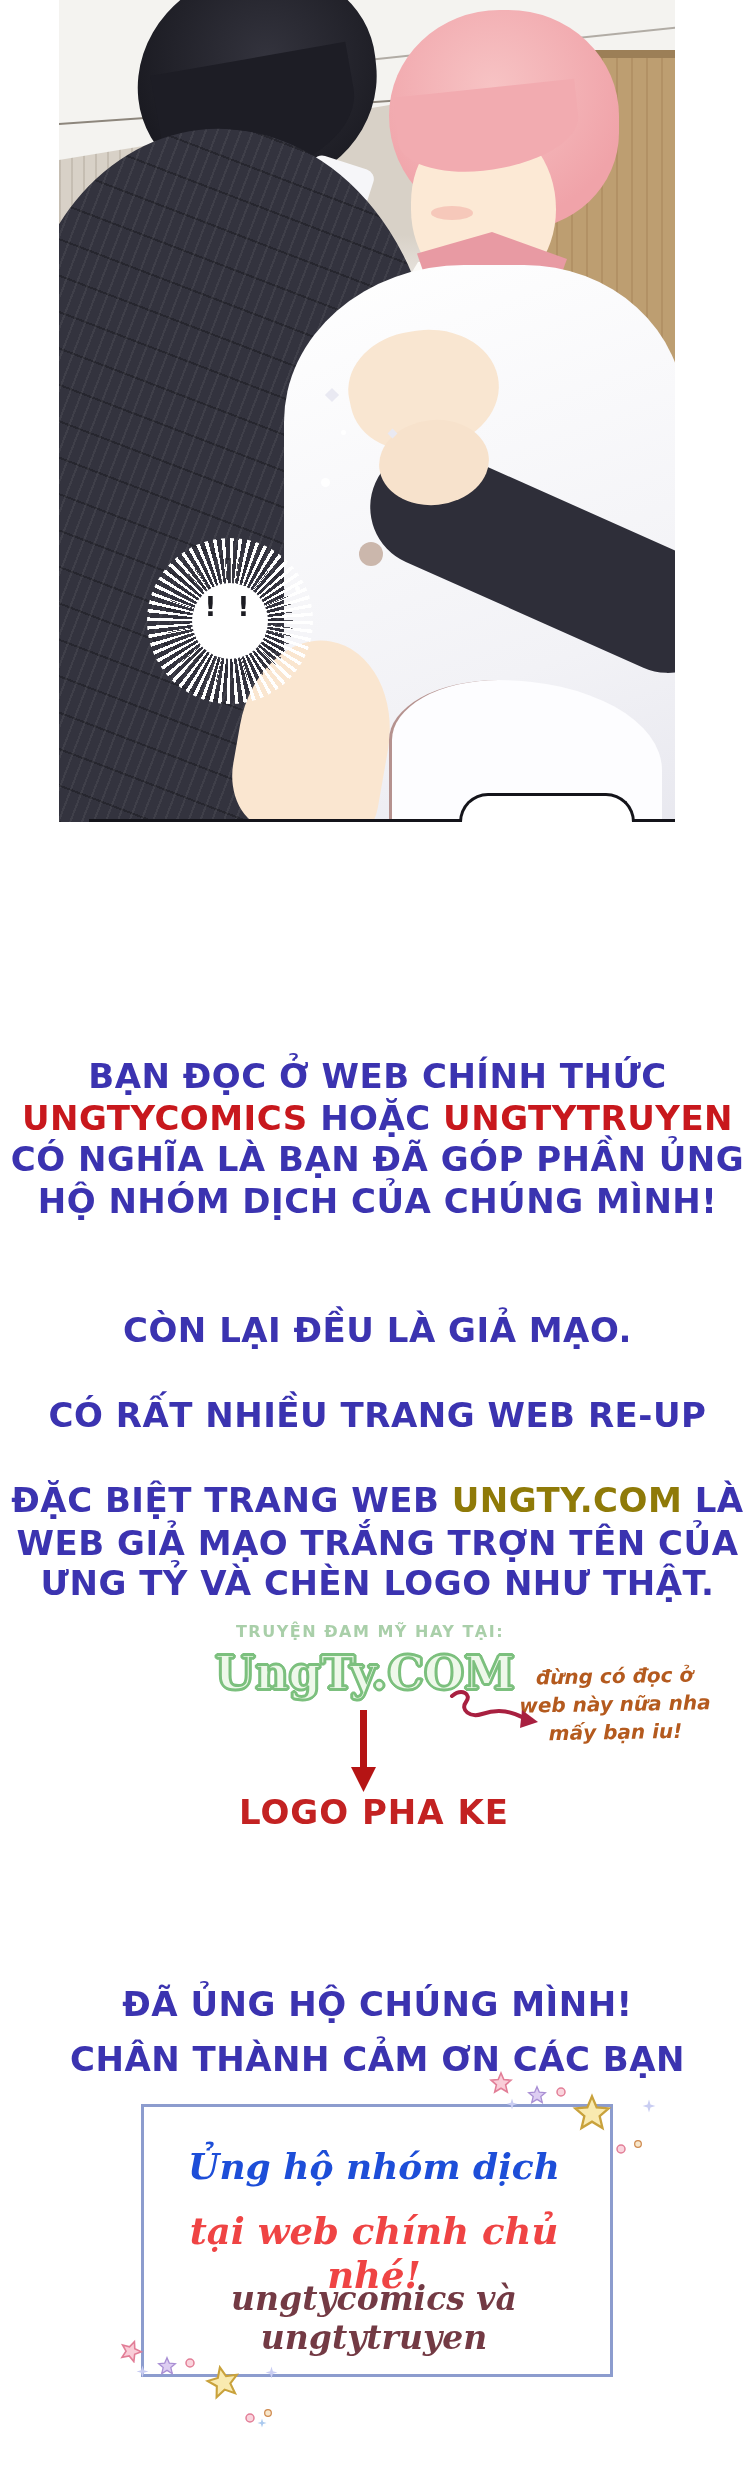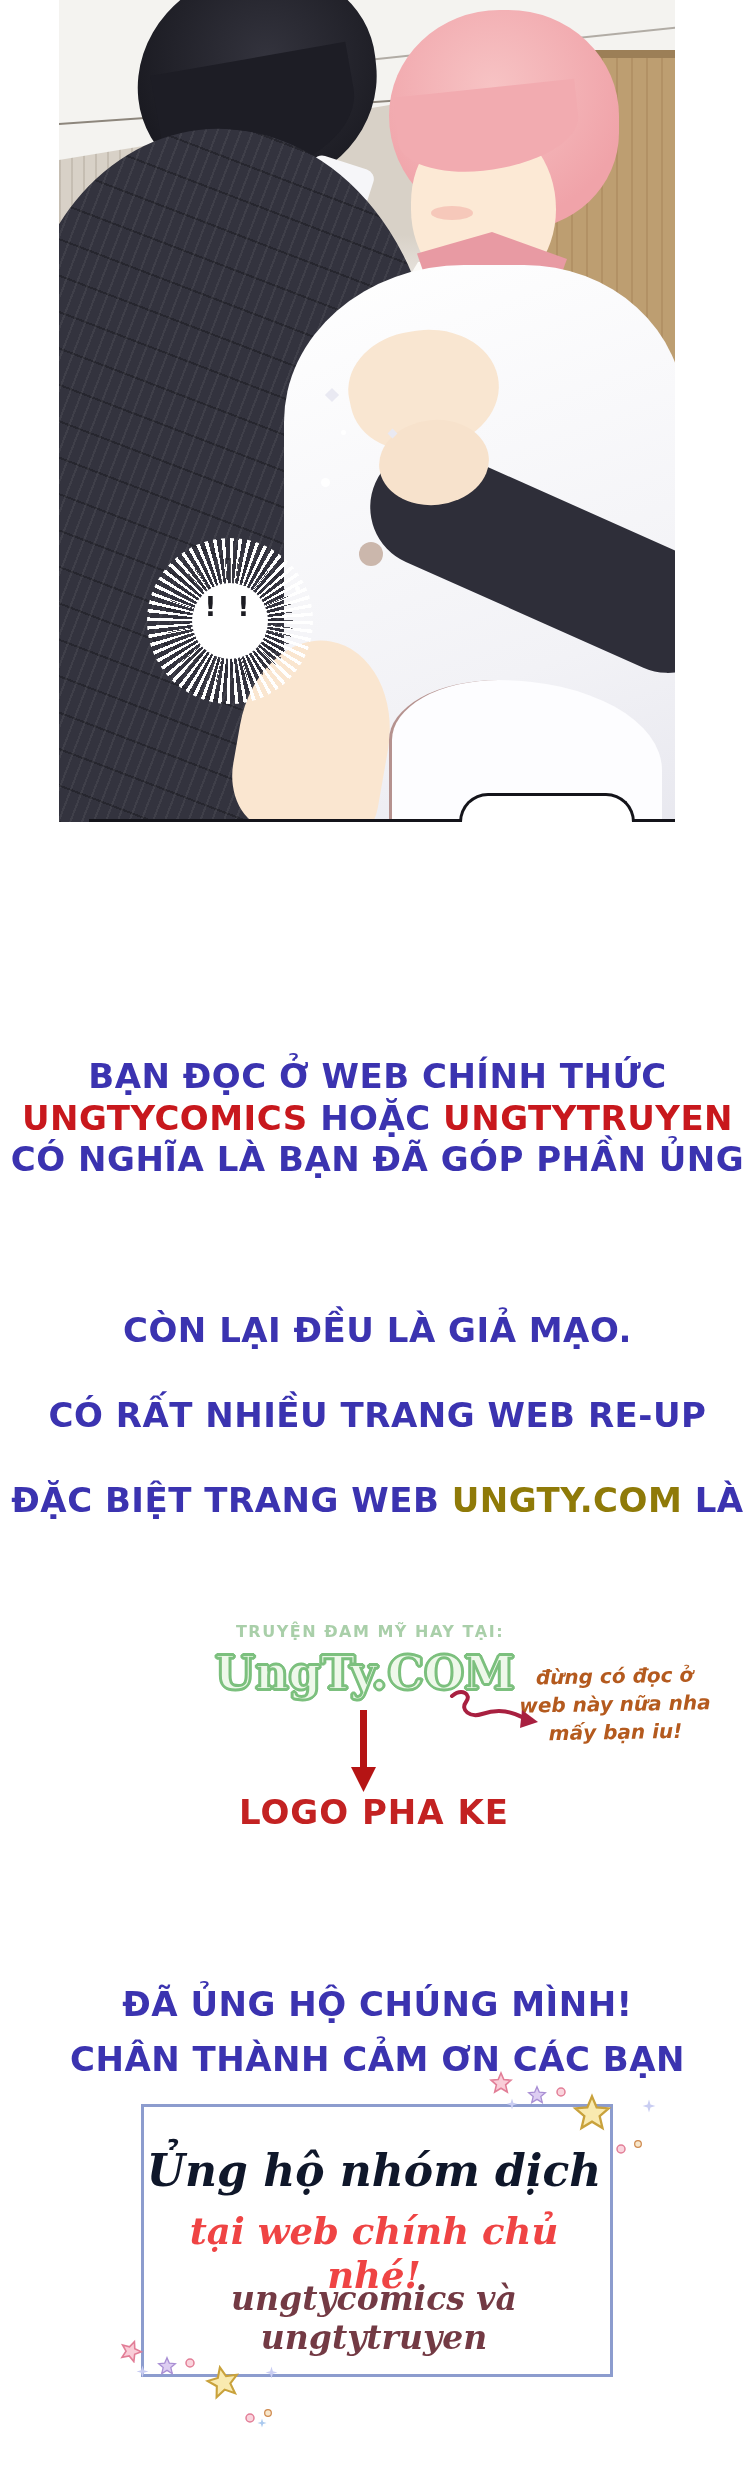--- a/index.html
+++ b/index.html
@@ -103,21 +103,21 @@
   .squiggle{position:absolute;left:448px;top:1686px;}
   .down-arrow{position:absolute;left:347px;top:1710px;}
   .caption{position:absolute;top:1792px;left:0;width:748px;text-align:center;font-weight:bold;
         font-size:34px;letter-spacing:1px;color:#c32222;}
 
   
   .support-box{position:absolute;left:141px;top:2104px;width:466px;height:267px;
         border:3px solid #8c9cce;background:#ffffff;}
   .script{position:absolute;left:0;width:460px;text-align:center;font-style:italic;font-weight:bold;
         font-family:"DejaVu Serif","Liberation Serif",serif;}
-  .sb1{top:38px;font-size:44px;color:#0f172a;}
+  .sb1{top:38px;font-size:36px;color:#1d4ed8;}
   .sb2{top:102px;font-size:37px;color:#ef4444;}
   .sb3{top:172px;font-size:33px;color:#733a44;}
 
   .deco{position:absolute;}
 </style>
 </head>
 <body>
 
 <div class="page">
 
@@ -165,25 +165,28 @@
     <div class="burst-core"></div>
     <div class="burst-text">!  !</div>
 
     <div class="panel-bottom"></div>
     <div class="bump"></div>
   </div>
 
   <div class="tline blue t-b1l1">BẠN ĐỌC Ở WEB CHÍNH THỨC</div>
   <div class="tline t-b1l2"><span class="red">UNGTYCOMICS</span><span class="blue"> HOẶC </span><span class="red">UNGTYTRUYEN</span></div>
   <div class="tline blue t-b1l3">CÓ NGHĨA LÀ BẠN ĐÃ GÓP PHẦN ỦNG</div>
+  <div class="tline blue t-b1l4">HỘ NHÓM DỊCH CỦA CHÚNG MÌNH!</div>
 
   <div class="tline blue t-b2l2">CÒN LẠI ĐỀU LÀ GIẢ MẠO.</div>
 
   <div class="tline blue t-b3l1">CÓ RẤT NHIỀU TRANG WEB RE-UP</div>
   <div class="tline t-b3l3"><span class="blue">ĐẶC BIỆT TRANG WEB </span><span class="olive">UNGTY.COM</span><span class="blue"> LÀ</span></div>
+  <div class="tline blue t-b3l4">WEB GIẢ MẠO TRẮNG TRỢN TÊN CỦA</div>
+  <div class="tline blue t-b3l5">ƯNG TỶ VÀ CHÈN LOGO NHƯ THẬT.</div>
 
   <div class="tagline">TRUYỆN ĐAM MỸ HAY TẠI:</div>
   <div class="brand">UngTy.COM</div>
 
   <div class="note">
     <span>đừng có đọc ở</span><br>
     <span>web này nữa nha</span><br>
     <span>mấy bạn iu!</span>
   </div>
 

